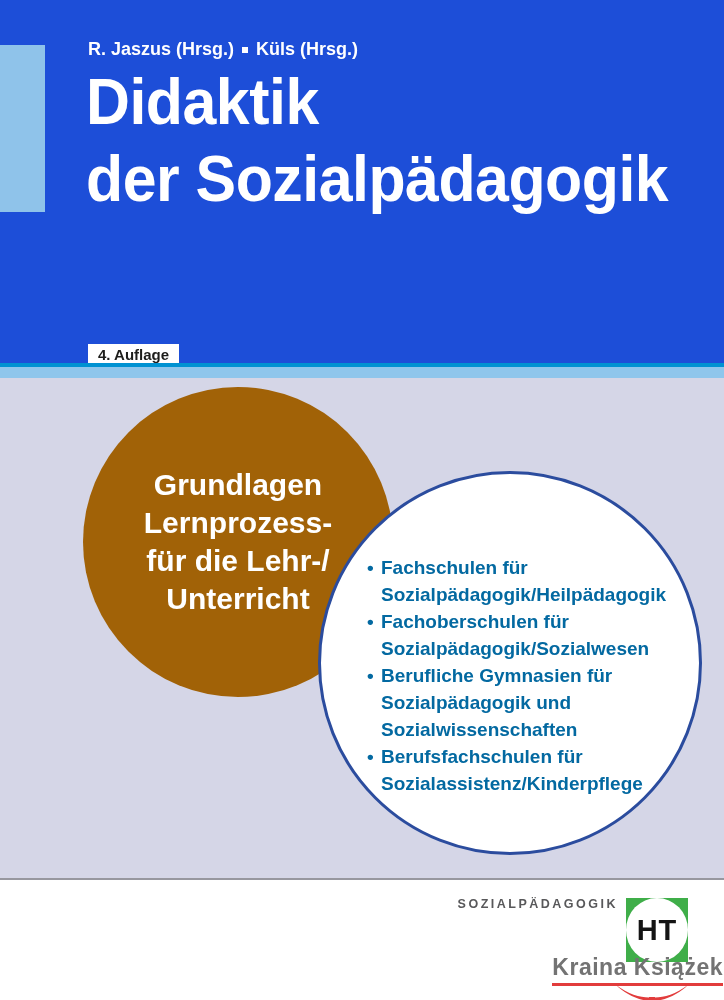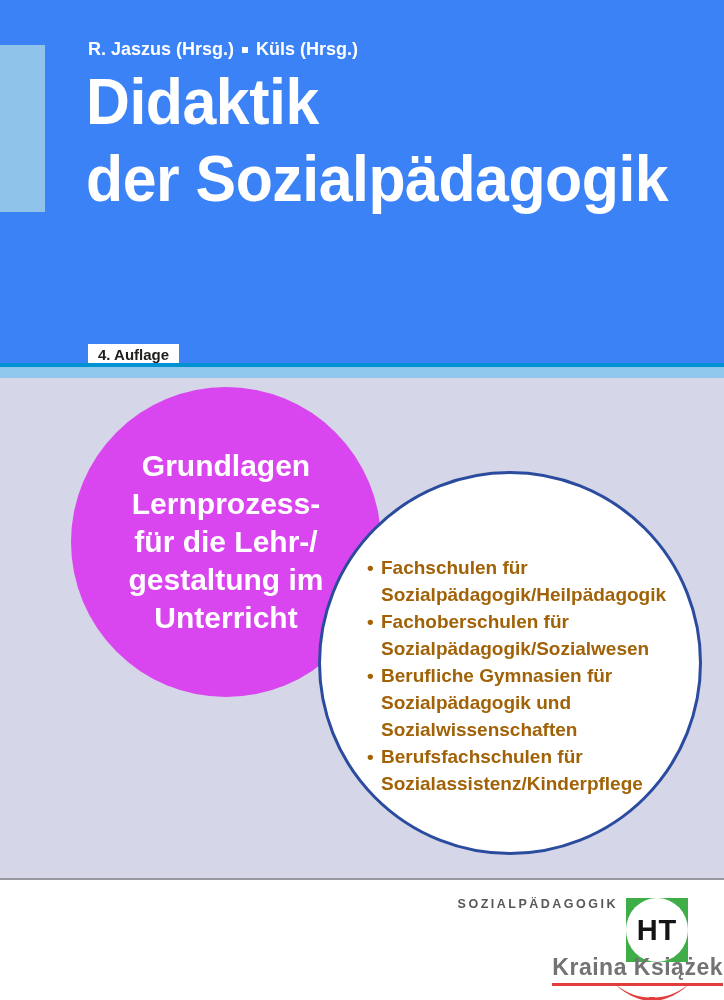--- a/index.html
+++ b/index.html
@@ -1,48 +1,48 @@
 <!DOCTYPE html>
 <html><head>
 <meta charset="utf-8">
 <style>
   html,body { margin:0; padding:0; background:#ffffff; font-family:"Liberation Sans", sans-serif; }
   .page { position:relative; width:724px; height:1000px; overflow:hidden; background:#ffffff; }
 
   
-  .header { position:absolute; left:0; top:0; width:724px; height:367px; background:#3b82f6; }
+  .header { position:absolute; left:0; top:0; width:724px; height:367px; background:#1d4ed8; }
   .accent-rect { position:absolute; left:0; top:45px; width:45px; height:167px; background:#8FC3EA; }
   .header-darkline { position:absolute; left:0; bottom:0; width:100%; height:4px; background:#0092D2; }
 
   .authors { position:absolute; left:88px; top:39px; display:flex; align-items:center; gap:8px;
              color:#ffffff; font-weight:bold; font-size:18px; line-height:20px; }
   .sep-square { width:6px; height:6px; background:#ffffff; margin-top:2px; }
 
   .title { position:absolute; left:86px; top:64px; color:#ffffff; font-weight:bold;
            font-size:64px; line-height:77px; letter-spacing:-0.5px; white-space:nowrap;
            transform:scaleX(0.95); transform-origin:left top; }
 
   .badge { position:absolute; left:88px; top:344px; background:#ffffff; color:#1D1D1B;
            font-weight:bold; font-size:15px; height:21px; line-height:21px; padding:0 10px; }
 
   
   .strip { position:absolute; left:0; top:367px; width:724px; height:11px; background:#8FC6EC; }
   .body-bg { position:absolute; left:0; top:378px; width:724px; height:500px; background:#D5D6E7; }
 
   
-  .circle-dark { position:absolute; left:71px; top:387px; width:310px; height:310px;
-                 border-radius:50%; background:#d946ef; z-index:2;
+  .circle-dark { position:absolute; left:83px; top:387px; width:310px; height:310px;
+                 border-radius:50%; background:#a16207; z-index:2;
                  display:flex; align-items:center; justify-content:center; }
   .circle-dark-text { color:#ffffff; font-weight:bold; font-size:30px; line-height:38px; text-align:center; }
 
   .circle-white { position:absolute; left:318px; top:471px; width:384px; height:384px;
                   border-radius:50%; background:#ffffff; border:3px solid #2B4C9E;
                   box-sizing:border-box; z-index:3; }
   .audience-list { position:absolute; left:46px; top:80px; width:310px; margin:0; padding:0;
-                   list-style:none; color:#a16207; font-weight:bold; font-size:19px; line-height:27px; }
+                   list-style:none; color:#0369a1; font-weight:bold; font-size:19px; line-height:27px; }
   .audience-list li { display:flex; }
   .audience-list li::before { content:"\2022"; flex:0 0 14px; width:14px; }
 
   
   .footer { position:absolute; left:0; top:878px; width:724px; height:122px; background:#ffffff;
             border-top:2px solid #97979F; box-sizing:border-box; }
   .series-label { position:absolute; right:106px; top:17px; color:#58585A; font-weight:bold;
                   font-size:12.5px; letter-spacing:2.5px; white-space:nowrap;margin-left:42px; }
   .ht-logo { position:absolute; right:36px; top:18px; width:62px; height:64px; background:#3FAE49; }
   .ht-logo-circle { position:absolute; left:0; top:0; width:100%; height:100%;
@@ -80,21 +80,20 @@
   </div>
 
   <div class="strip"></div>
   <div class="body-bg"></div>
 
   <div class="circle-dark">
     <div class="circle-dark-text">
       <div>Grundlagen</div>
       <div>Lernprozess-</div>
       <div>für die Lehr-/</div>
-      <div>gestaltung im</div>
       <div>Unterricht</div>
     </div>
   </div>
 
   <div class="circle-white">
     <ul class="audience-list">
       <li>
           <span>Fachschulen für Sozialpädagogik/Heilpädagogik</span>
         </li>
       <li>

